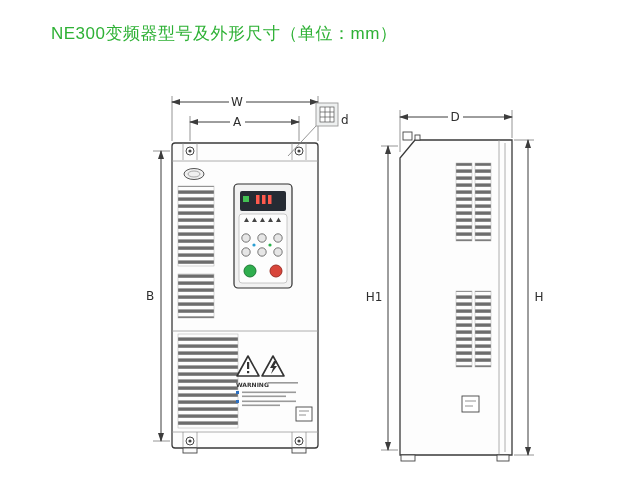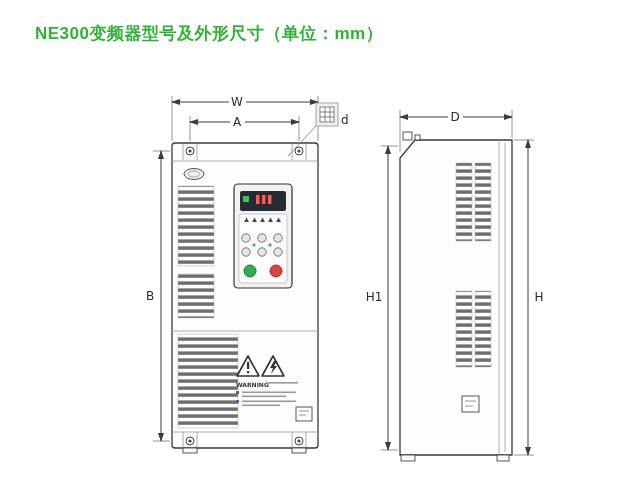--- a/index.html
+++ b/index.html
@@ -4,22 +4,22 @@
 <style>
   html,body{margin:0;padding:0;background:#ffffff;}
   #canvas{
     position:relative;
     width:631px;height:481px;
     background:#ffffff;
     font-family:"Liberation Sans","DejaVu Sans",sans-serif;
     overflow:hidden;
   }
   #page-title{
-    position:absolute;left:35px;top:22px;
-    font-size:17px;font-weight:bold;color:#2eb135;
+    position:absolute;left:51px;top:22px;
+    font-size:17px;font-weight:normal;color:#2eb135;
     letter-spacing:0.5px;
   }
   svg{position:absolute;left:0;top:0;}
   .outline{fill:#fdfdfd;stroke:#3a3a3a;stroke-width:1.3;}
   .inner-line{stroke:#9a9a9a;stroke-width:0.8;fill:none;}
   .dim{stroke:#3c3c3c;stroke-width:1;fill:none;}
   .ext{stroke:#7a7a7a;stroke-width:0.8;fill:none;}
   .dimtext{font-family:"DejaVu Sans",sans-serif;font-size:12px;fill:#2e2e2e;}
   .smalltext{font-family:"DejaVu Sans",sans-serif;font-size:6px;font-weight:bold;fill:#333;}
   .vent{fill:url(#vents);stroke:#b0b0b0;stroke-width:0.5;}

